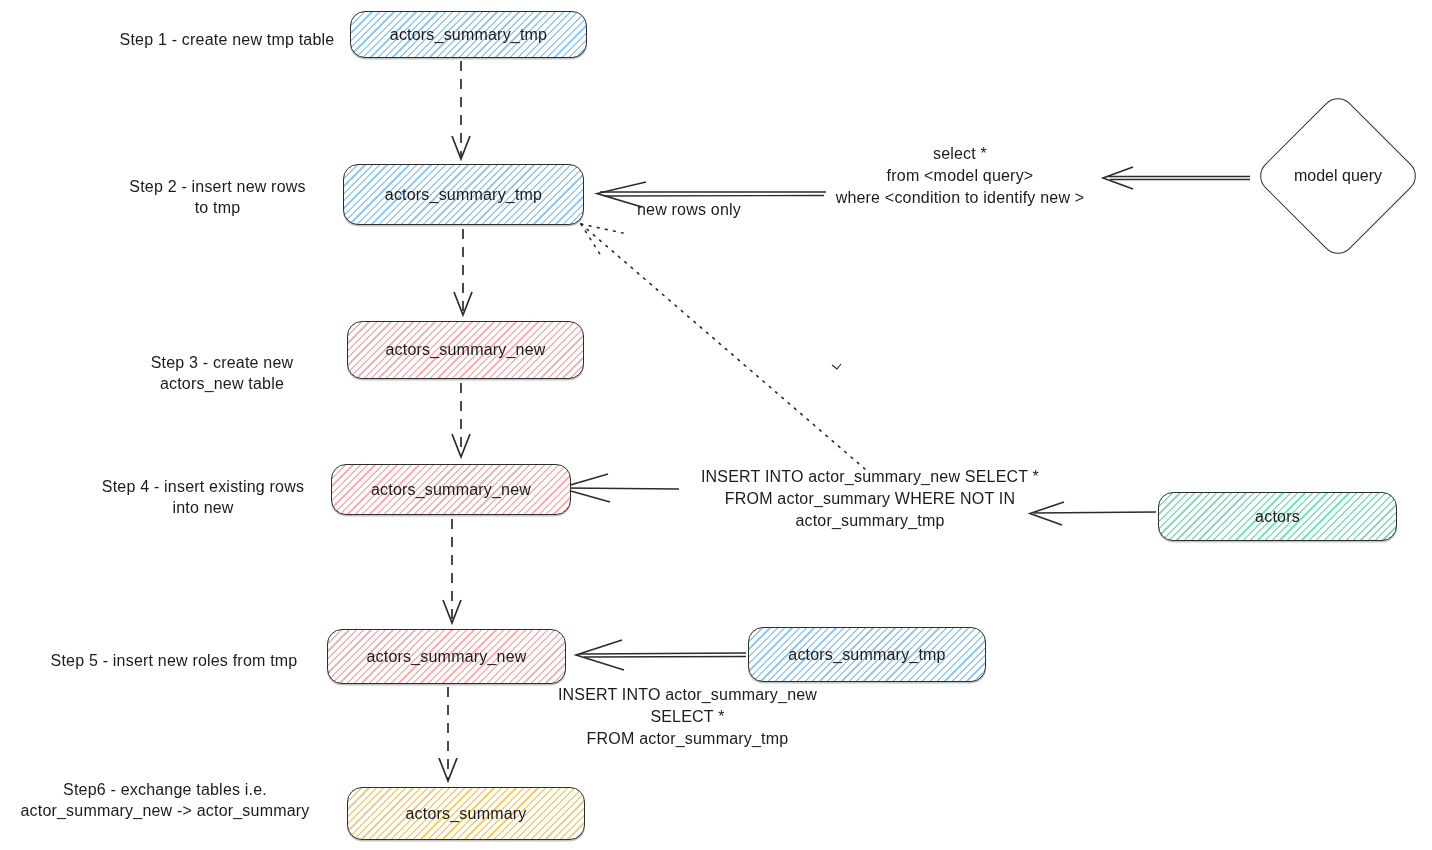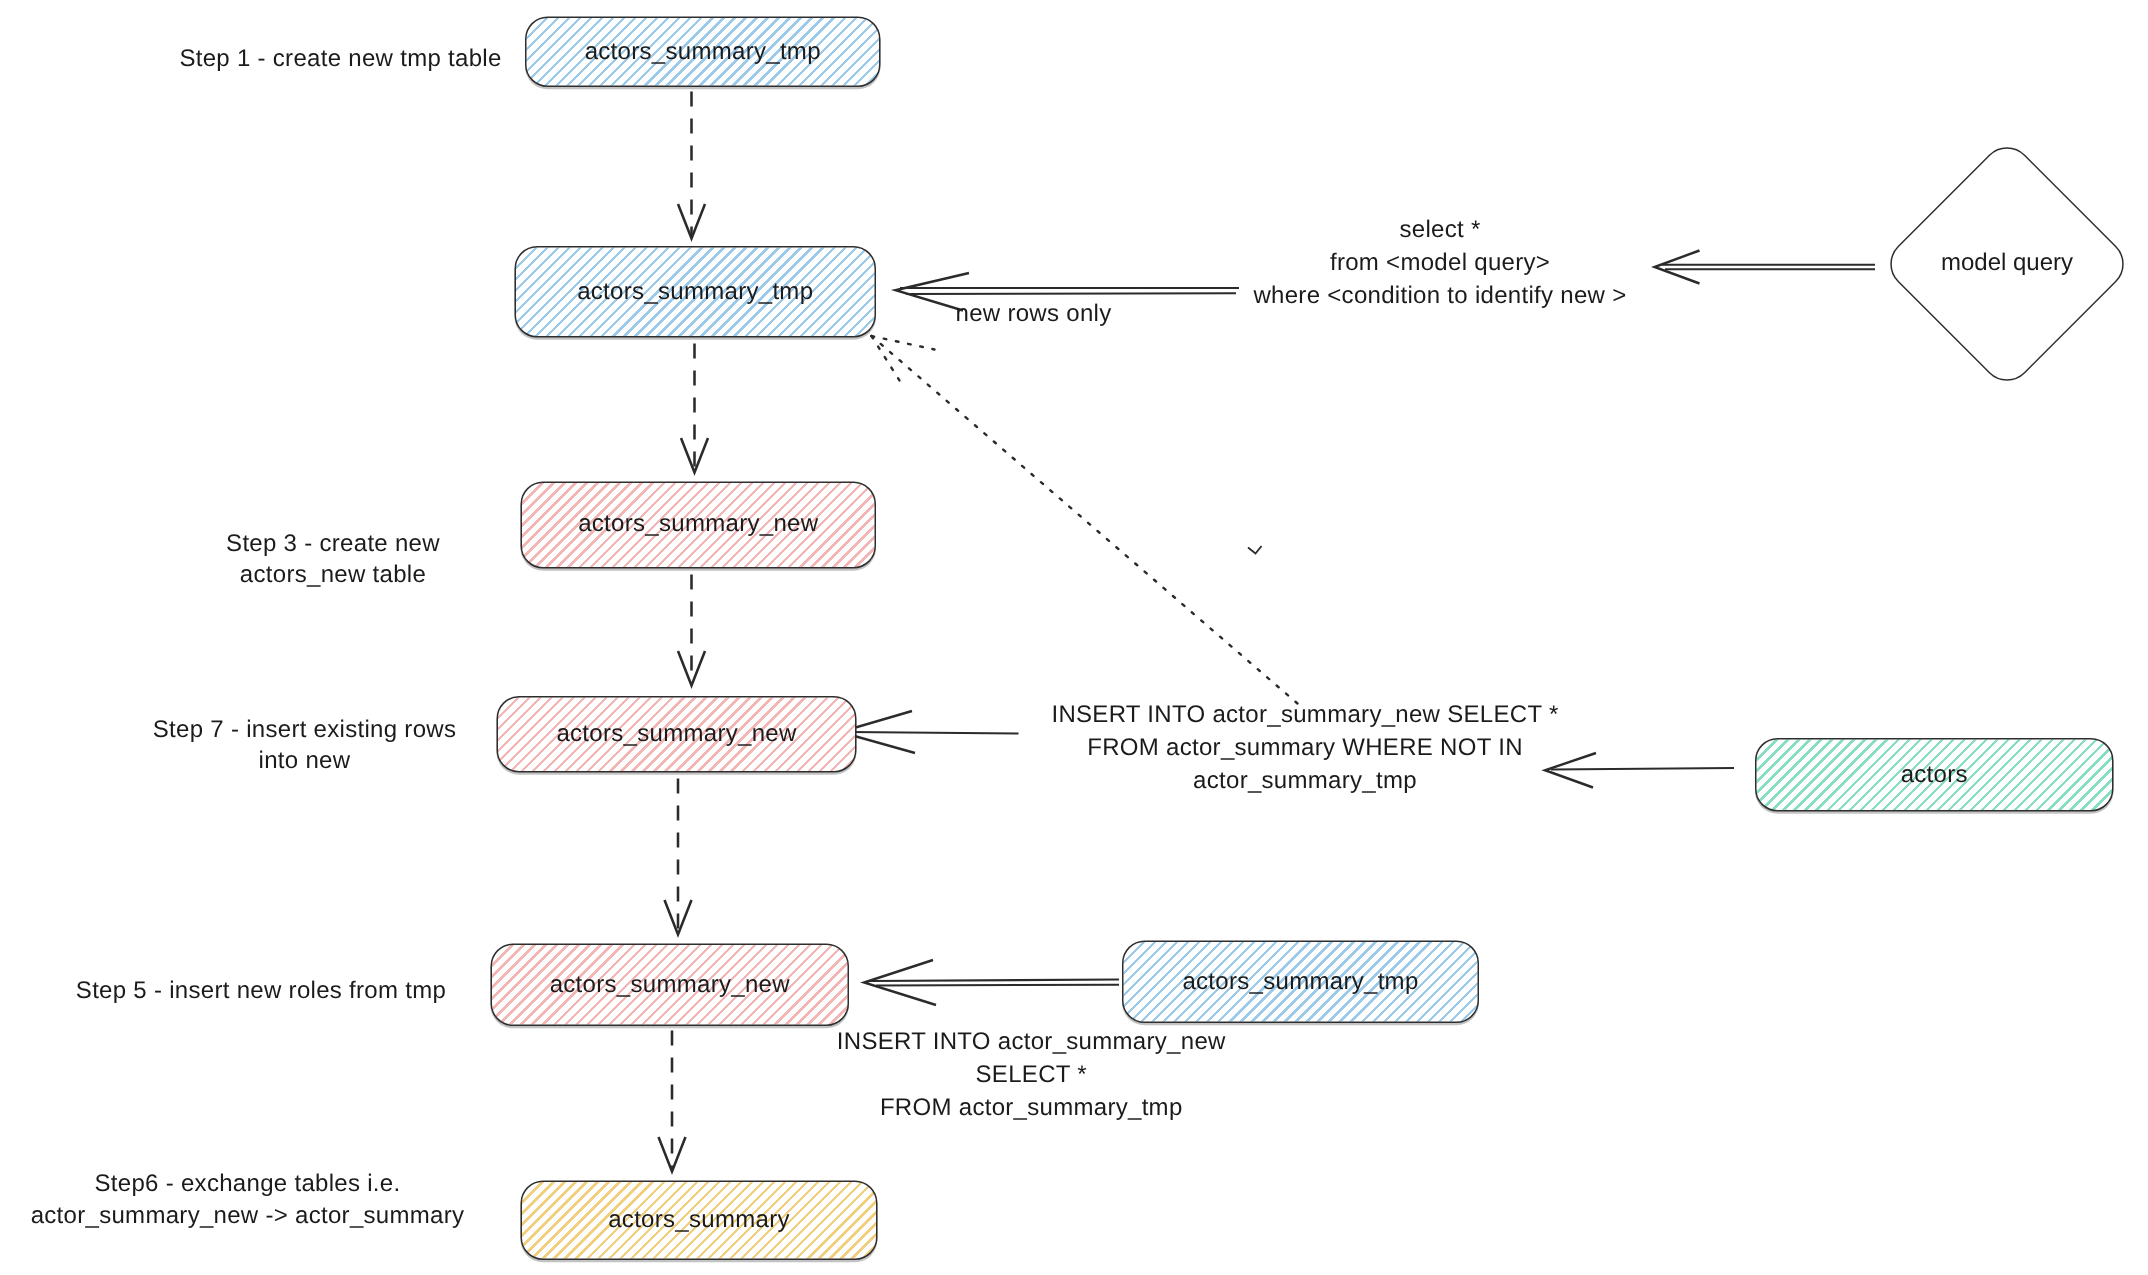--- a/index.html
+++ b/index.html
@@ -9,21 +9,21 @@
   }
   svg.connectors{position:absolute;left:0;top:0;pointer-events:none;}
   .node{
     position:absolute;display:flex;align-items:center;justify-content:center;
     border:1.8px solid #2e2e2e;border-radius:15px;font-size:16px;letter-spacing:.2px;
     background-color:#ffffff;box-shadow:0 1.5px 0 rgba(40,40,40,.28);
     box-sizing:border-box;white-space:nowrap;
   }
   .hatch-blue{background-image:repeating-linear-gradient(135deg,rgba(255,255,255,0) 0 3.6px,#9ccaeb 3.6px 5.2px);}
   .hatch-red{background-image:repeating-linear-gradient(135deg,rgba(255,255,255,0) 0 3.6px,#f4b5b5 3.6px 5.2px);}
-  .hatch-green{background-image:repeating-linear-gradient(135deg,rgba(255,255,255,0) 0 3.6px,#86dfc2 3.6px 5.2px);margin-left:12px;}
+  .hatch-green{background-image:repeating-linear-gradient(135deg,rgba(255,255,255,0) 0 3.6px,#86dfc2 3.6px 5.2px);}
   .hatch-yellow{background-image:repeating-linear-gradient(135deg,rgba(255,255,255,0) 0 3.6px,#f2cf7d 3.6px 5.2px);}
   .step-label,.annot{
     position:absolute;font-size:16px;line-height:21px;text-align:center;
     white-space:pre-line;letter-spacing:.2px;
   }
   .annot{line-height:22px;}
   .diamond{
     position:absolute;left:1278px;top:116px;width:118px;height:118px;
     border:1.7px solid #2e2e2e;border-radius:17px;background:#ffffff;
     transform:rotate(45deg);display:flex;align-items:center;justify-content:center;
@@ -72,23 +72,25 @@
     <g stroke="#2b2b2b" fill="none" stroke-width="1.6" stroke-linecap="round" stroke-dasharray="1.8 6.5">
 
       <path d="M865,469 L581,224"></path>
       <path d="M581,224 L623,233"></path>
       <path d="M581,224 L603,259"></path>
     </g>
     <path stroke="#2b2b2b" fill="none" stroke-width="1.2" d="M832,365 l5,4 l4,-5"></path>
   </svg>
 
   <div class="step-label" style="left:103px;top:29px;width:248px;">Step 1 - create new tmp table</div>
+  <div class="step-label" style="left:110px;top:176px;width:215px;">Step 2 - insert new rows
+to tmp</div>
   <div class="step-label" style="left:118px;top:352px;width:208px;">Step 3 - create new
 actors_new table</div>
-  <div class="step-label" style="left:80px;top:476px;width:246px;">Step 7 - insert existing rows
+  <div class="step-label" style="left:80px;top:476px;width:246px;">Step 4 - insert existing rows
 into new</div>
   <div class="step-label" style="left:33px;top:650px;width:282px;">Step 5 - insert new roles from tmp</div>
   <div class="step-label" style="left:4px;top:779px;width:322px;">Step6 - exchange tables i.e.
 actor_summary_new -&gt; actor_summary</div>
 
   <div class="node hatch-blue" style="left:350px;top:11px;width:237px;height:47px;">
     <span>actors_summary_tmp</span>
   </div>
   <div class="node hatch-blue" style="left:343px;top:164px;width:241px;height:61px;">
     <span>actors_summary_tmp</span>

